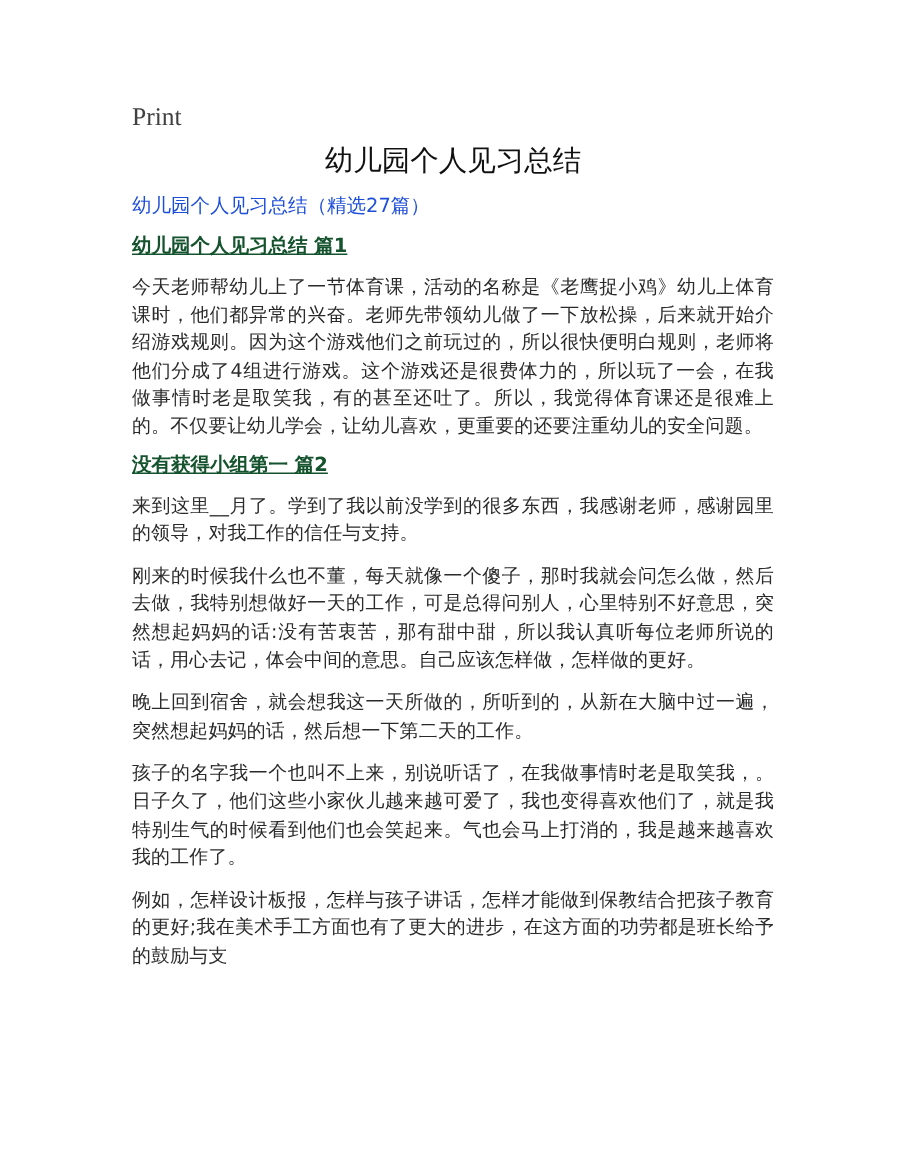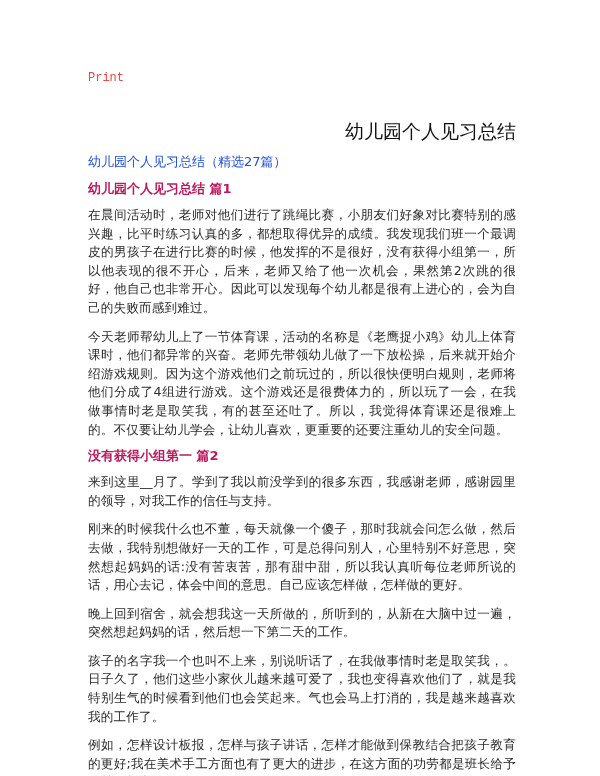--- a/index.html
+++ b/index.html
@@ -1,36 +1,35 @@
 <!DOCTYPE html>
 <html><head>
 <meta charset="utf-8">
 <style>
   html, body { margin:0; padding:0; background:#ffffff; }
   body { width:600px; height:776px; overflow:hidden; position:relative;
          font-family:"DejaVu Sans", sans-serif; color:#222; }
   .page { position:absolute; left:88px; top:70px; width:428px; }
-  .print { font-family:Liberation Mono, monospace; font-size:12px; color:#ef4444; height:20px; line-height:16px; }
-  .title { text-align:right; font-size:19px; margin:28px 0 0 0; line-height:26px; color:#111; font-weight:normal; }
+  .print { font-family:Liberation Serif, serif; font-size:17px; color:#404040; height:20px; line-height:16px; }
+  .title { text-align:center; font-size:19px; margin:4px 0 0 0; line-height:26px; color:#111; font-weight:normal; }
   .subtitle { font-size:13px; margin:8px 0 0 0; line-height:20px; color:#1d4ed8; }
-  .section-h { font-size:13px; font-weight:bold; margin:6px 0 0 0; line-height:22px; color:#be185d; }
+  .section-h { font-size:13px; font-weight:bold; margin:6px 0 0 0; line-height:22px; color:#14532d;text-decoration:underline; }
   .para { font-size:12.6px; line-height:18.6px; margin:6px 0 0 0; color:#2a2a2a; letter-spacing:0.15px; text-align:justify; }
   .para + .para { margin-top:10px; }
 </style>
 </head>
 <body>
 
 <div class="page">
   <div class="print">Print</div>
   <h1 class="title">幼儿园个人见习总结</h1>
   <div class="subtitle">幼儿园个人见习总结（精选27篇）</div>
 
   <div>
     <div class="section-h">幼儿园个人见习总结 篇1</div>
-    <p class="para">在晨间活动时，老师对他们进行了跳绳比赛，小朋友们好象对比赛特别的感兴趣，比平时练习认真的多，都想取得优异的成绩。我发现我们班一个最调皮的男孩子在进行比赛的时候，他发挥的不是很好，没有获得小组第一，所以他表现的很不开心，后来，老师又给了他一次机会，果然第2次跳的很好，他自己也非常开心。因此可以发现每个幼儿都是很有上进心的，会为自己的失败而感到难过。</p>
     <p class="para">今天老师帮幼儿上了一节体育课，活动的名称是《老鹰捉小鸡》幼儿上体育课时，他们都异常的兴奋。老师先带领幼儿做了一下放松操，后来就开始介绍游戏规则。因为这个游戏他们之前玩过的，所以很快便明白规则，老师将他们分成了4组进行游戏。这个游戏还是很费体力的，所以玩了一会，在我做事情时老是取笑我，有的甚至还吐了。所以，我觉得体育课还是很难上的。不仅要让幼儿学会，让幼儿喜欢，更重要的还要注重幼儿的安全问题。</p>
   </div>
 
   <div>
     <div class="section-h">没有获得小组第一 篇2</div>
     <p class="para">来到这里__月了。学到了我以前没学到的很多东西，我感谢老师，感谢园里的领导，对我工作的信任与支持。</p>
     <p class="para">刚来的时候我什么也不董，每天就像一个傻子，那时我就会问怎么做，然后去做，我特别想做好一天的工作，可是总得问别人，心里特别不好意思，突然想起妈妈的话:没有苦衷苦，那有甜中甜，所以我认真听每位老师所说的话，用心去记，体会中间的意思。自己应该怎样做，怎样做的更好。</p>
     <p class="para">晚上回到宿舍，就会想我这一天所做的，所听到的，从新在大脑中过一遍，突然想起妈妈的话，然后想一下第二天的工作。</p>
     <p class="para">孩子的名字我一个也叫不上来，别说听话了，在我做事情时老是取笑我，。日子久了，他们这些小家伙儿越来越可爱了，我也变得喜欢他们了，就是我特别生气的时候看到他们也会笑起来。气也会马上打消的，我是越来越喜欢我的工作了。</p>
     <p class="para">例如，怎样设计板报，怎样与孩子讲话，怎样才能做到保教结合把孩子教育的更好;我在美术手工方面也有了更大的进步，在这方面的功劳都是班长给予的鼓励与支</p>

